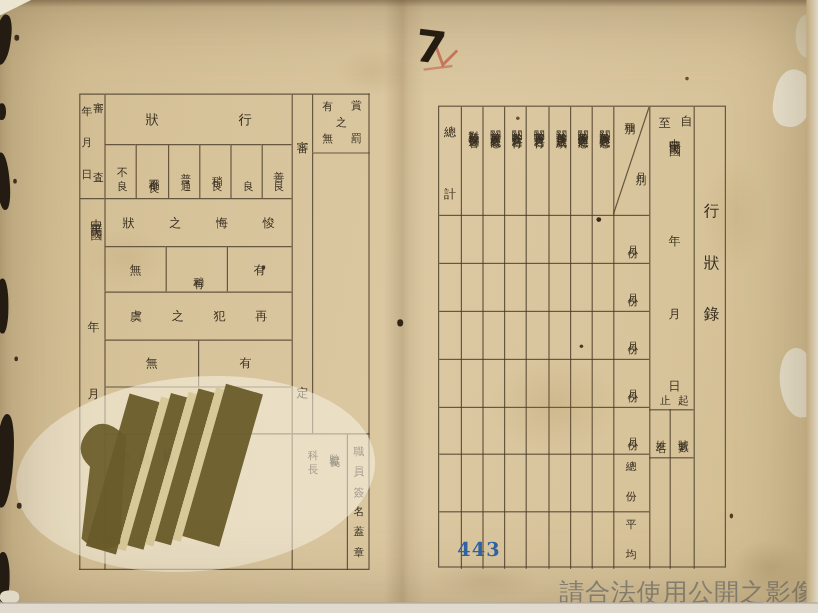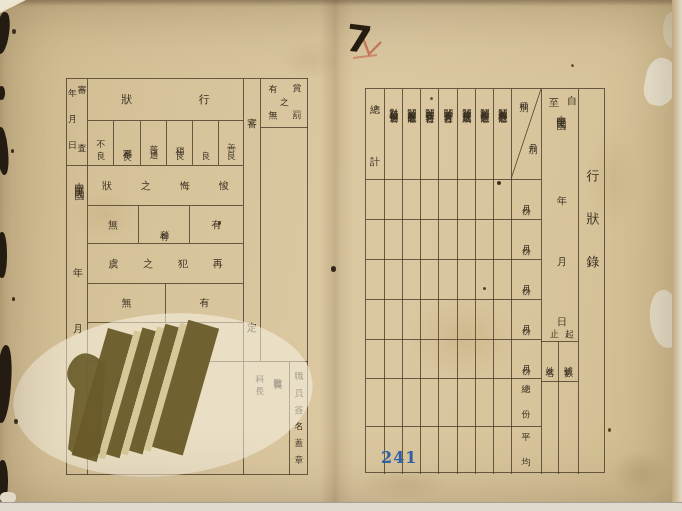--- a/index.html
+++ b/index.html
@@ -262,22 +262,23 @@
     </g>
     <path d="M97,58 q-20,-20 -33,-3 q-11,15 3,28 l-7,60 q15,15 32,4 z" class="wm-olive" opacity="0.92"></path>
   </svg>
 
   <svg class="abs" style="left:348px;top:34px;width:38px;height:30px;z-index:6" viewBox="0 0 38 30">
     <path d="M3,16 L15,4 L21,20 L33,8" stroke="rgba(186,70,48,.6)" stroke-width="2.4" fill="none"></path>
     <path d="M5,24 L29,21" stroke="rgba(186,70,48,.45)" stroke-width="2" fill="none"></path>
   </svg>
   <div class="abs" style="left:346px;top:18px;z-index:7;font-family:'DejaVu Sans',sans-serif;font-size:37px;font-weight:bold;color:#221a10;transform:rotate(7deg)">7</div>
 
-  <div class="abs" style="left:381px;top:448px;z-index:6;font-size:16px;font-weight:600;letter-spacing:1px;color:#2f63a8">241</div>
-
+  <div class="abs" style="left:381px;top:448px;z-index:6;font-size:16px;font-weight:600;letter-spacing:1px;color:#2f63a8">443</div>
+
+  <div class="abs" style="left:466px;top:480px;z-index:6;font-size:21px;letter-spacing:0.5px;color:rgba(122,121,114,.85)">請合法使用公開之影像</div>
 
   <div class="speck" style="left:331px;top:266px;width:5px;height:6px;background:#241a10"></div>
   <div class="speck" style="left:497px;top:181px;width:4px;height:4px;background:#3a2a16"></div>
   <div class="speck" style="left:218px;top:221px;width:3px;height:4px;background:#4a3826"></div>
   <div class="speck" style="left:483px;top:287px;width:3px;height:3px;background:#4a3826"></div>
   <div class="speck" style="left:571px;top:64px;width:3px;height:3px;background:#6b4f2e"></div>
   <div class="speck" style="left:608px;top:428px;width:3px;height:4px;background:#54401f"></div>
   <div class="speck" style="left:430px;top:97px;width:3px;height:3px;background:#6b4f2e"></div>
 
   <div class="abs" style="left:645px;top:58px;width:32px;height:48px;background:#eae3cf;border-radius:45% 55% 50% 40%;z-index:4;transform:rotate(10deg)"></div>

